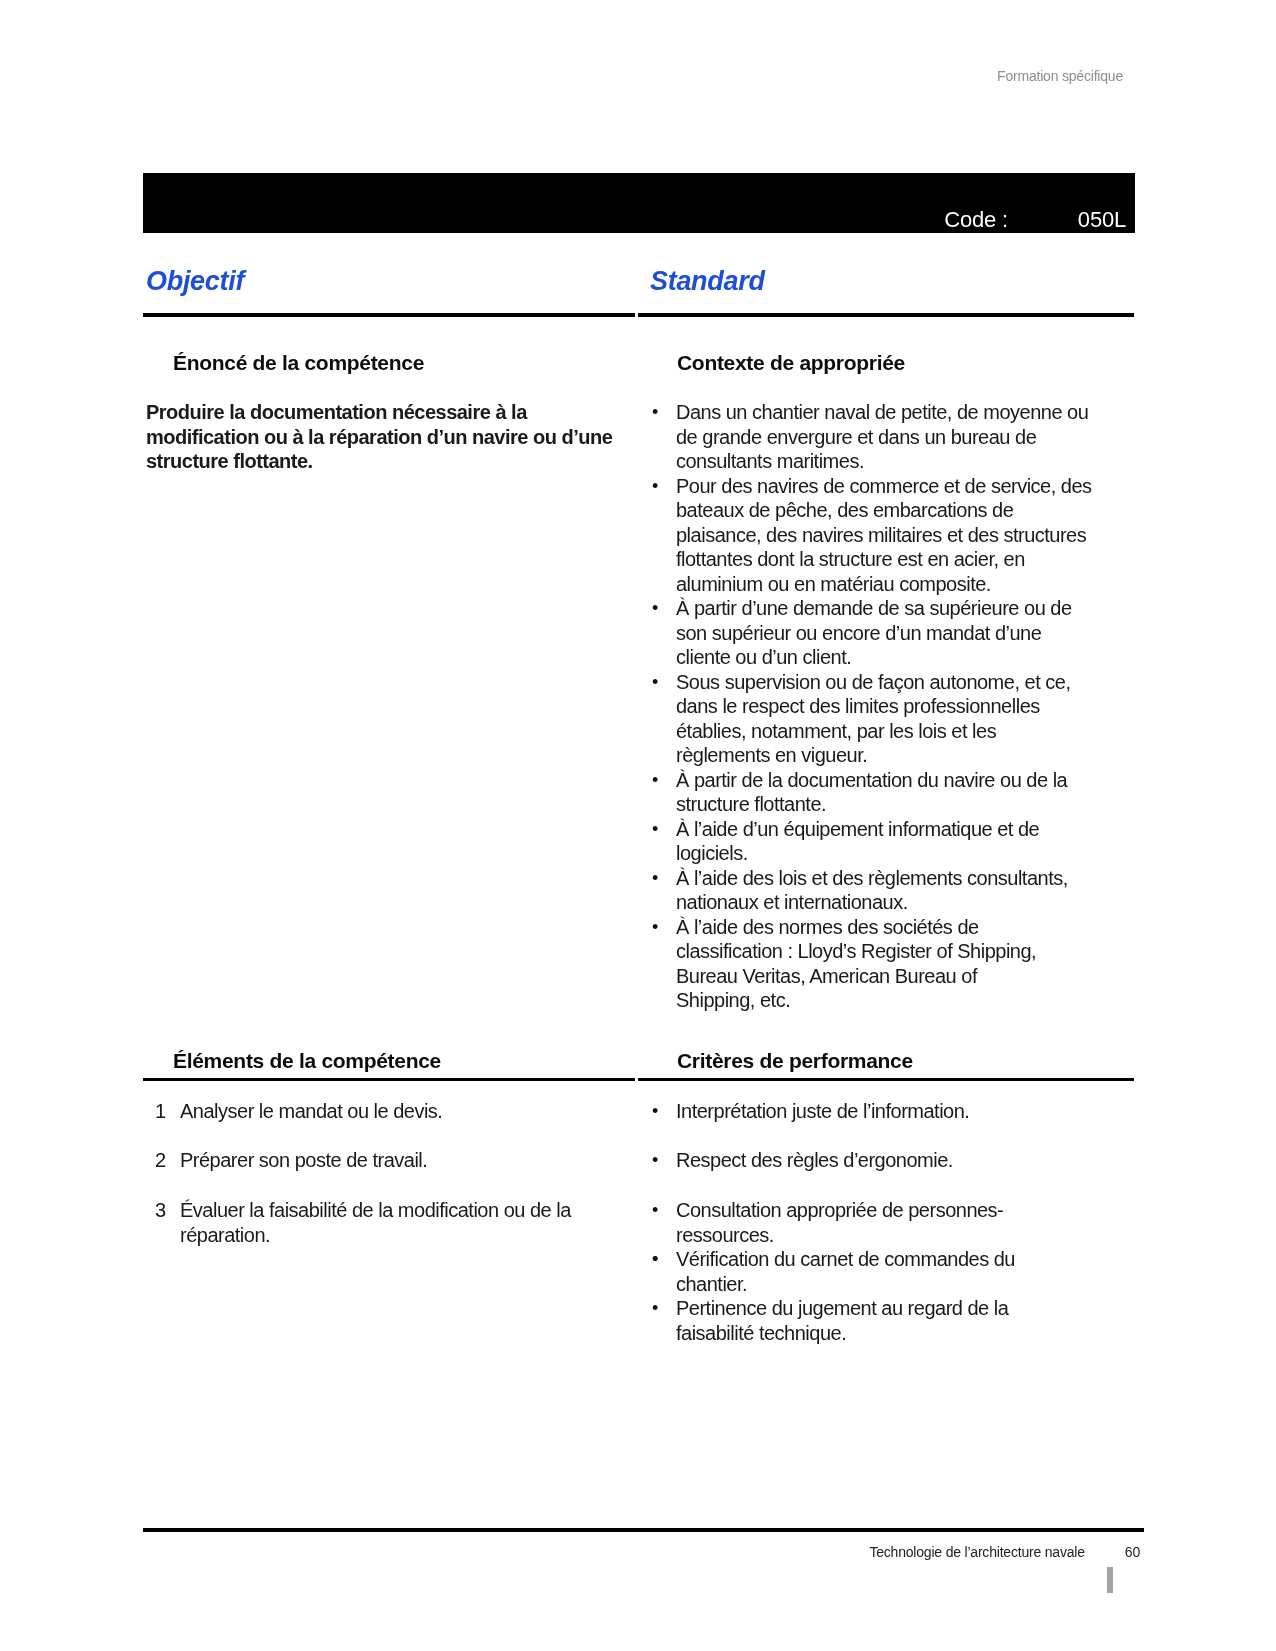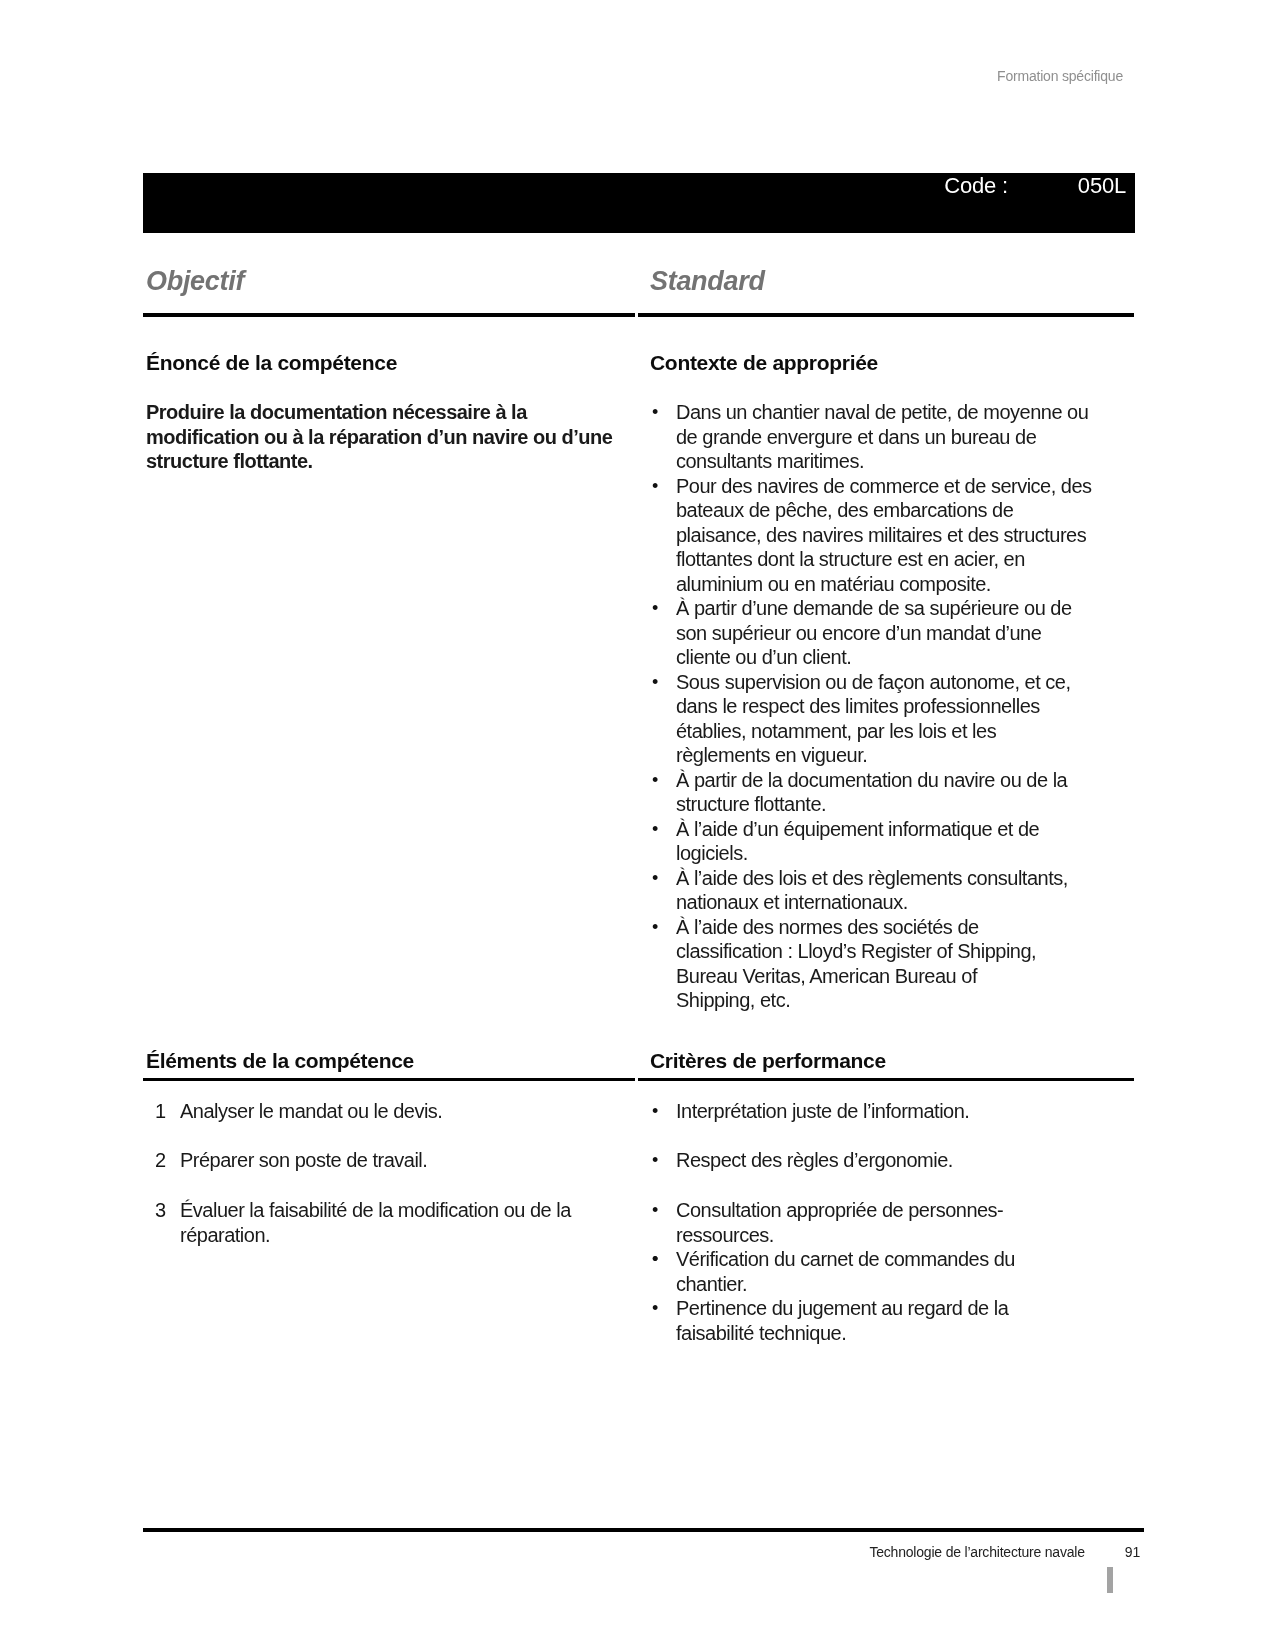--- a/index.html
+++ b/index.html
@@ -10,42 +10,42 @@
   }
   .page{position:absolute;inset:0;}
 
   .formation-label{
     position:absolute;top:68px;right:153px;
     font-size:14px;color:#8f8f8f;letter-spacing:-0.2px;
   }
 
   .code-banner{
     position:absolute;left:143px;top:173px;width:992px;height:60px;
-    background:#000000;display:flex;align-items:flex-start;justify-content:flex-end;
+    background:#000000;display:flex;align-items:flex-end;justify-content:flex-end;
     padding-right:9px;box-sizing:border-box;color:#ffffff;font-size:22px;
     letter-spacing:-0.2px;
   }
   .code-banner .code-value{margin-left:70px;}
 
   .col-header{
     position:absolute;top:266px;font-size:27px;font-weight:bold;font-style:italic;
-    letter-spacing:-0.3px;color:#737373;
+    letter-spacing:-0.3px;color:#1d4ed8;
   }
   .col-header.left{left:146px;}
   .col-header.right{left:650px;}
 
   .rule{position:absolute;background:#000000;height:4px;}
   .rule.s1-left{left:143px;top:313px;width:492px;}
   .rule.s1-right{left:638px;top:313px;width:496px;}
   .rule.s2-left{left:143px;top:1078px;width:492px;height:3px;}
   .rule.s2-right{left:638px;top:1078px;width:496px;height:3px;}
   .rule.footer-rule{left:143px;top:1528px;width:1001px;height:4px;}
 
   .subheader{
-    position:absolute;font-size:21px;font-weight:bold;letter-spacing:-0.3px;color:#0d0d0d;
+    position:absolute;font-size:21px;font-weight:bold;letter-spacing:-0.3px;color:#0d0d0d;margin-left:27px;
   }
   .subheader.left{left:146px;}
   .subheader.right{left:650px;}
   .subheader.s1{top:351px;}
   .subheader.s2{top:1049px;}
 
   .bodytext{
     font-size:20px;line-height:24.5px;letter-spacing:-0.5px;color:#1a1a1a;
     white-space:pre-line;
   }
@@ -162,17 +162,17 @@
     <li><span class="bullet">•</span></li>
     <li><span class="bullet">•</span><span class="bodytext">Vérification du carnet de commandes du
 chantier.</span></li>
     <li><span class="bullet">•</span><span class="bodytext">Pertinence du jugement au regard de la
 faisabilité technique.</span></li>
   </ul>
 
   <div class="rule footer-rule"></div>
   <div class="footer-text">
     <span>Technologie de l’architecture navale</span>
-    <span class="page-number">91</span>
+    <span class="page-number">60</span>
   </div>
   <div class="footer-bar"></div>
 
 </div>
 
 </body></html>

